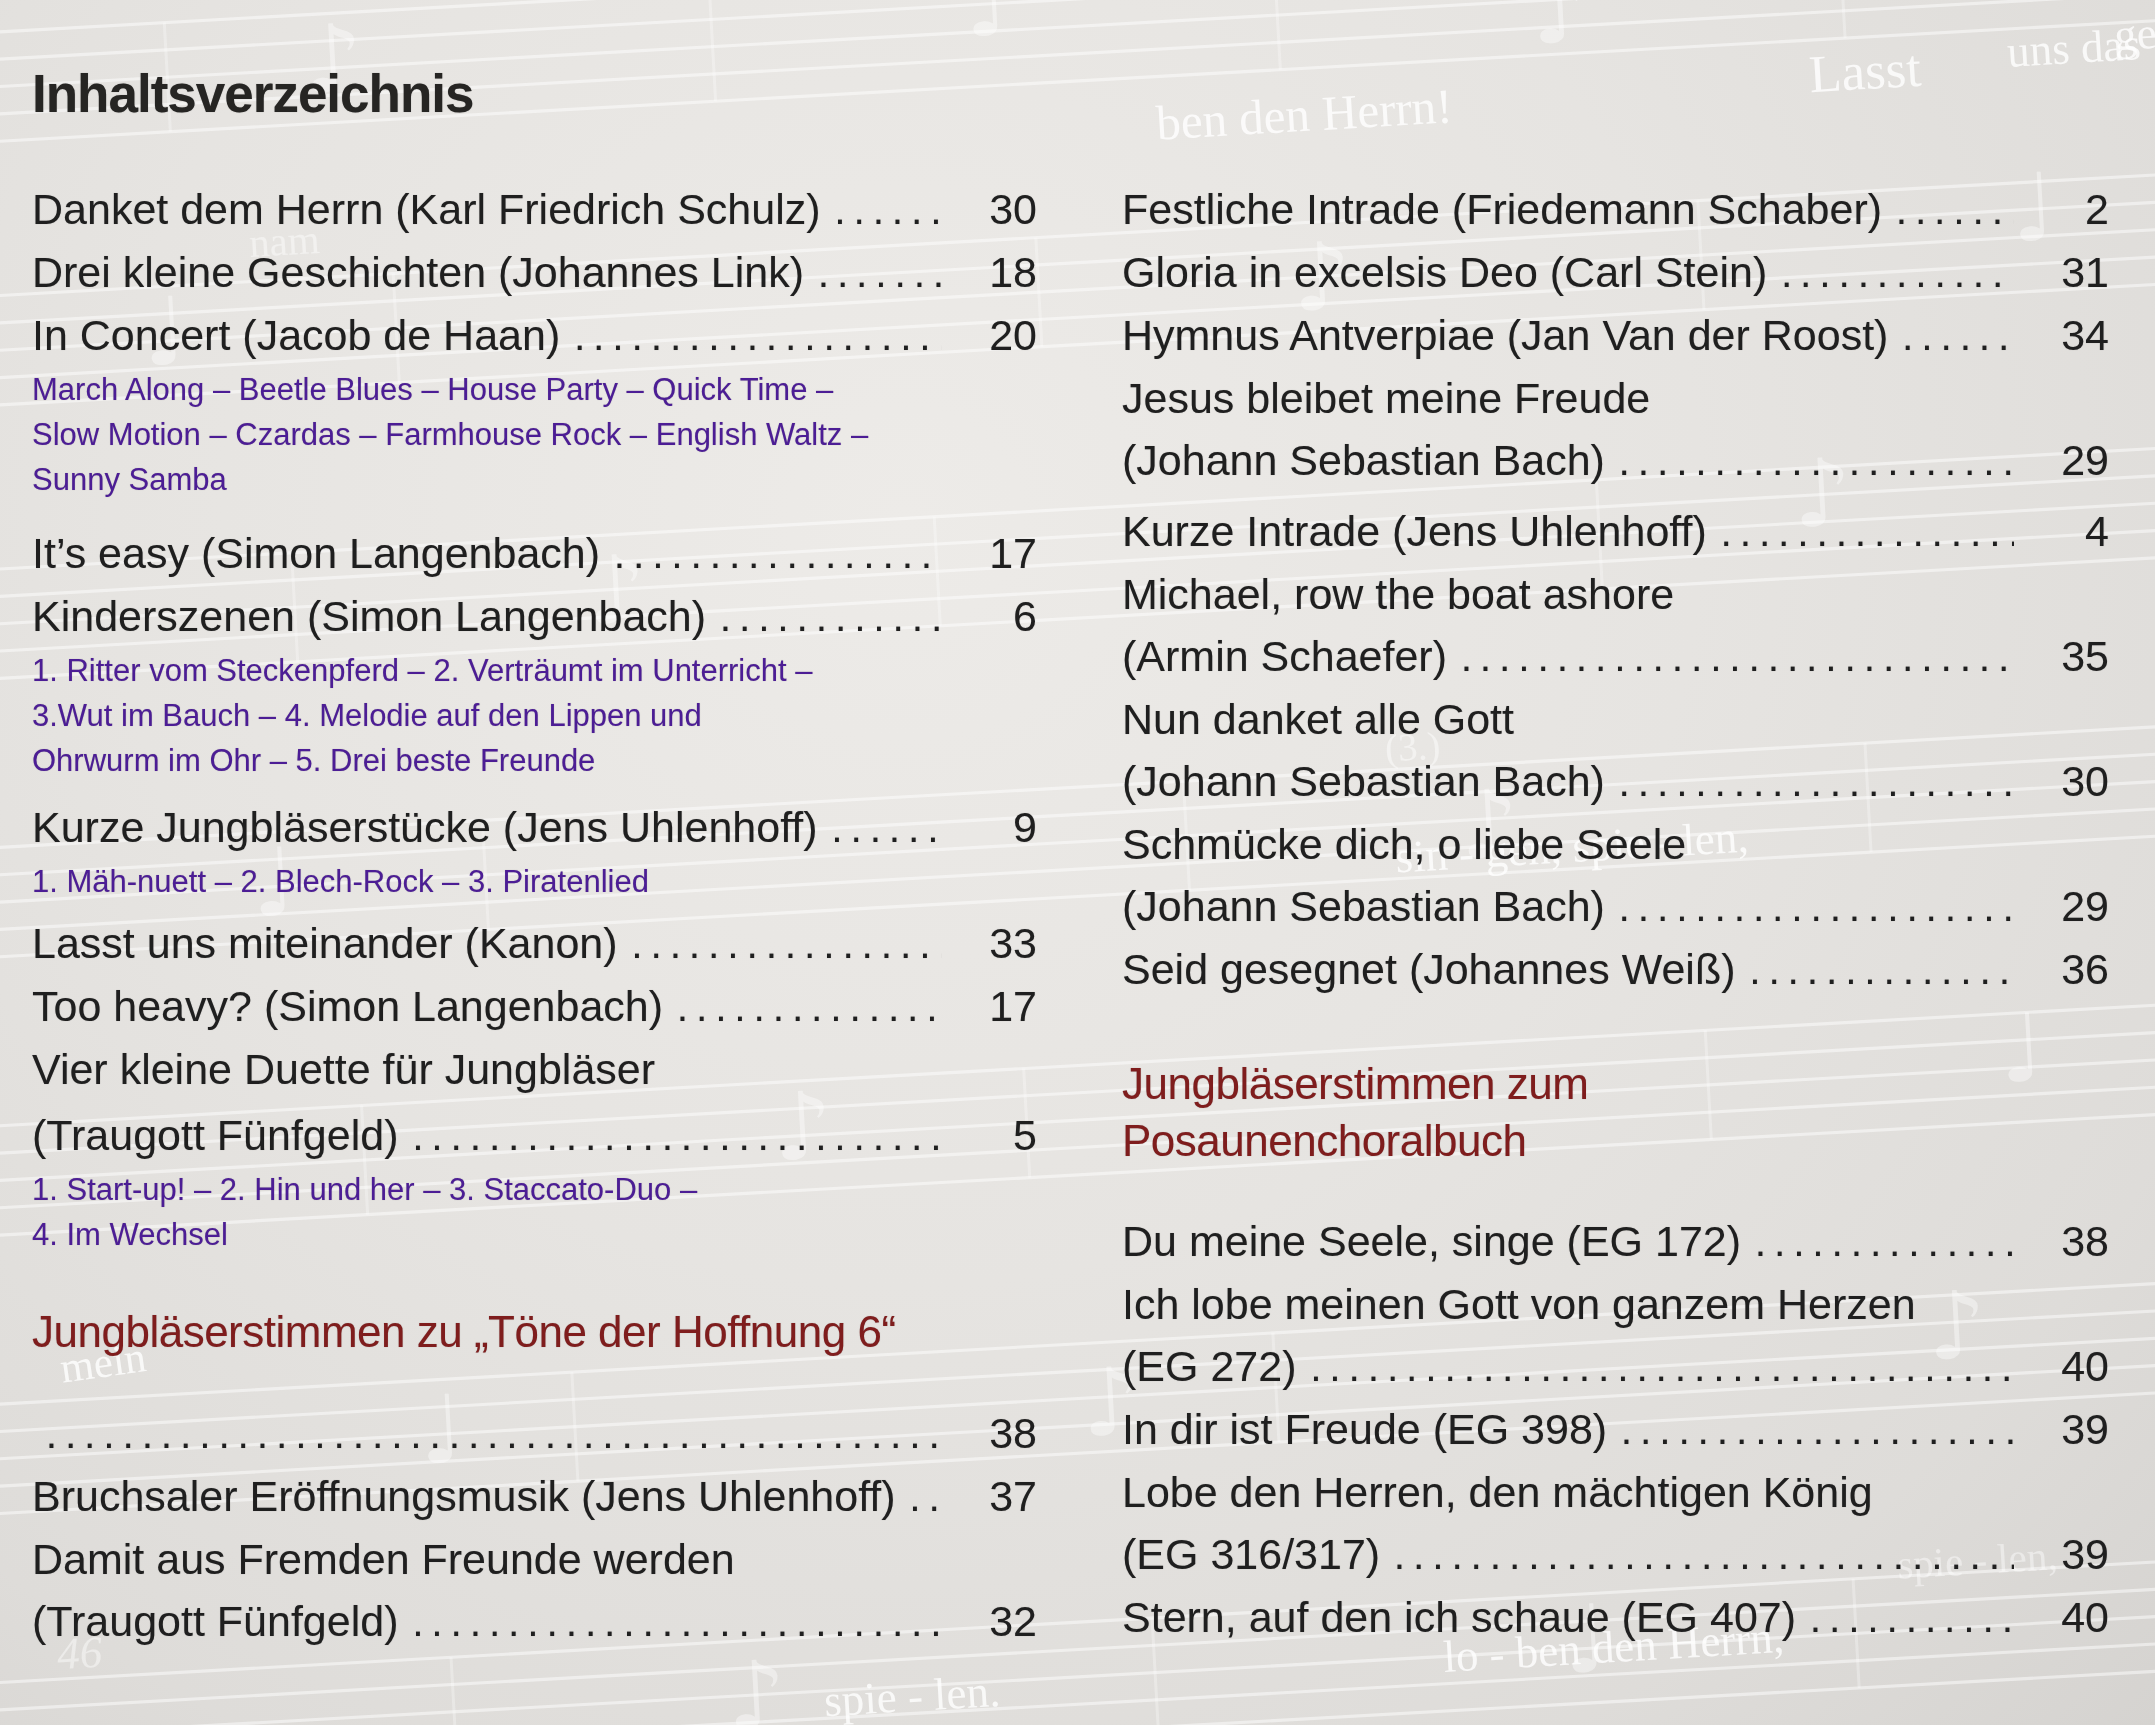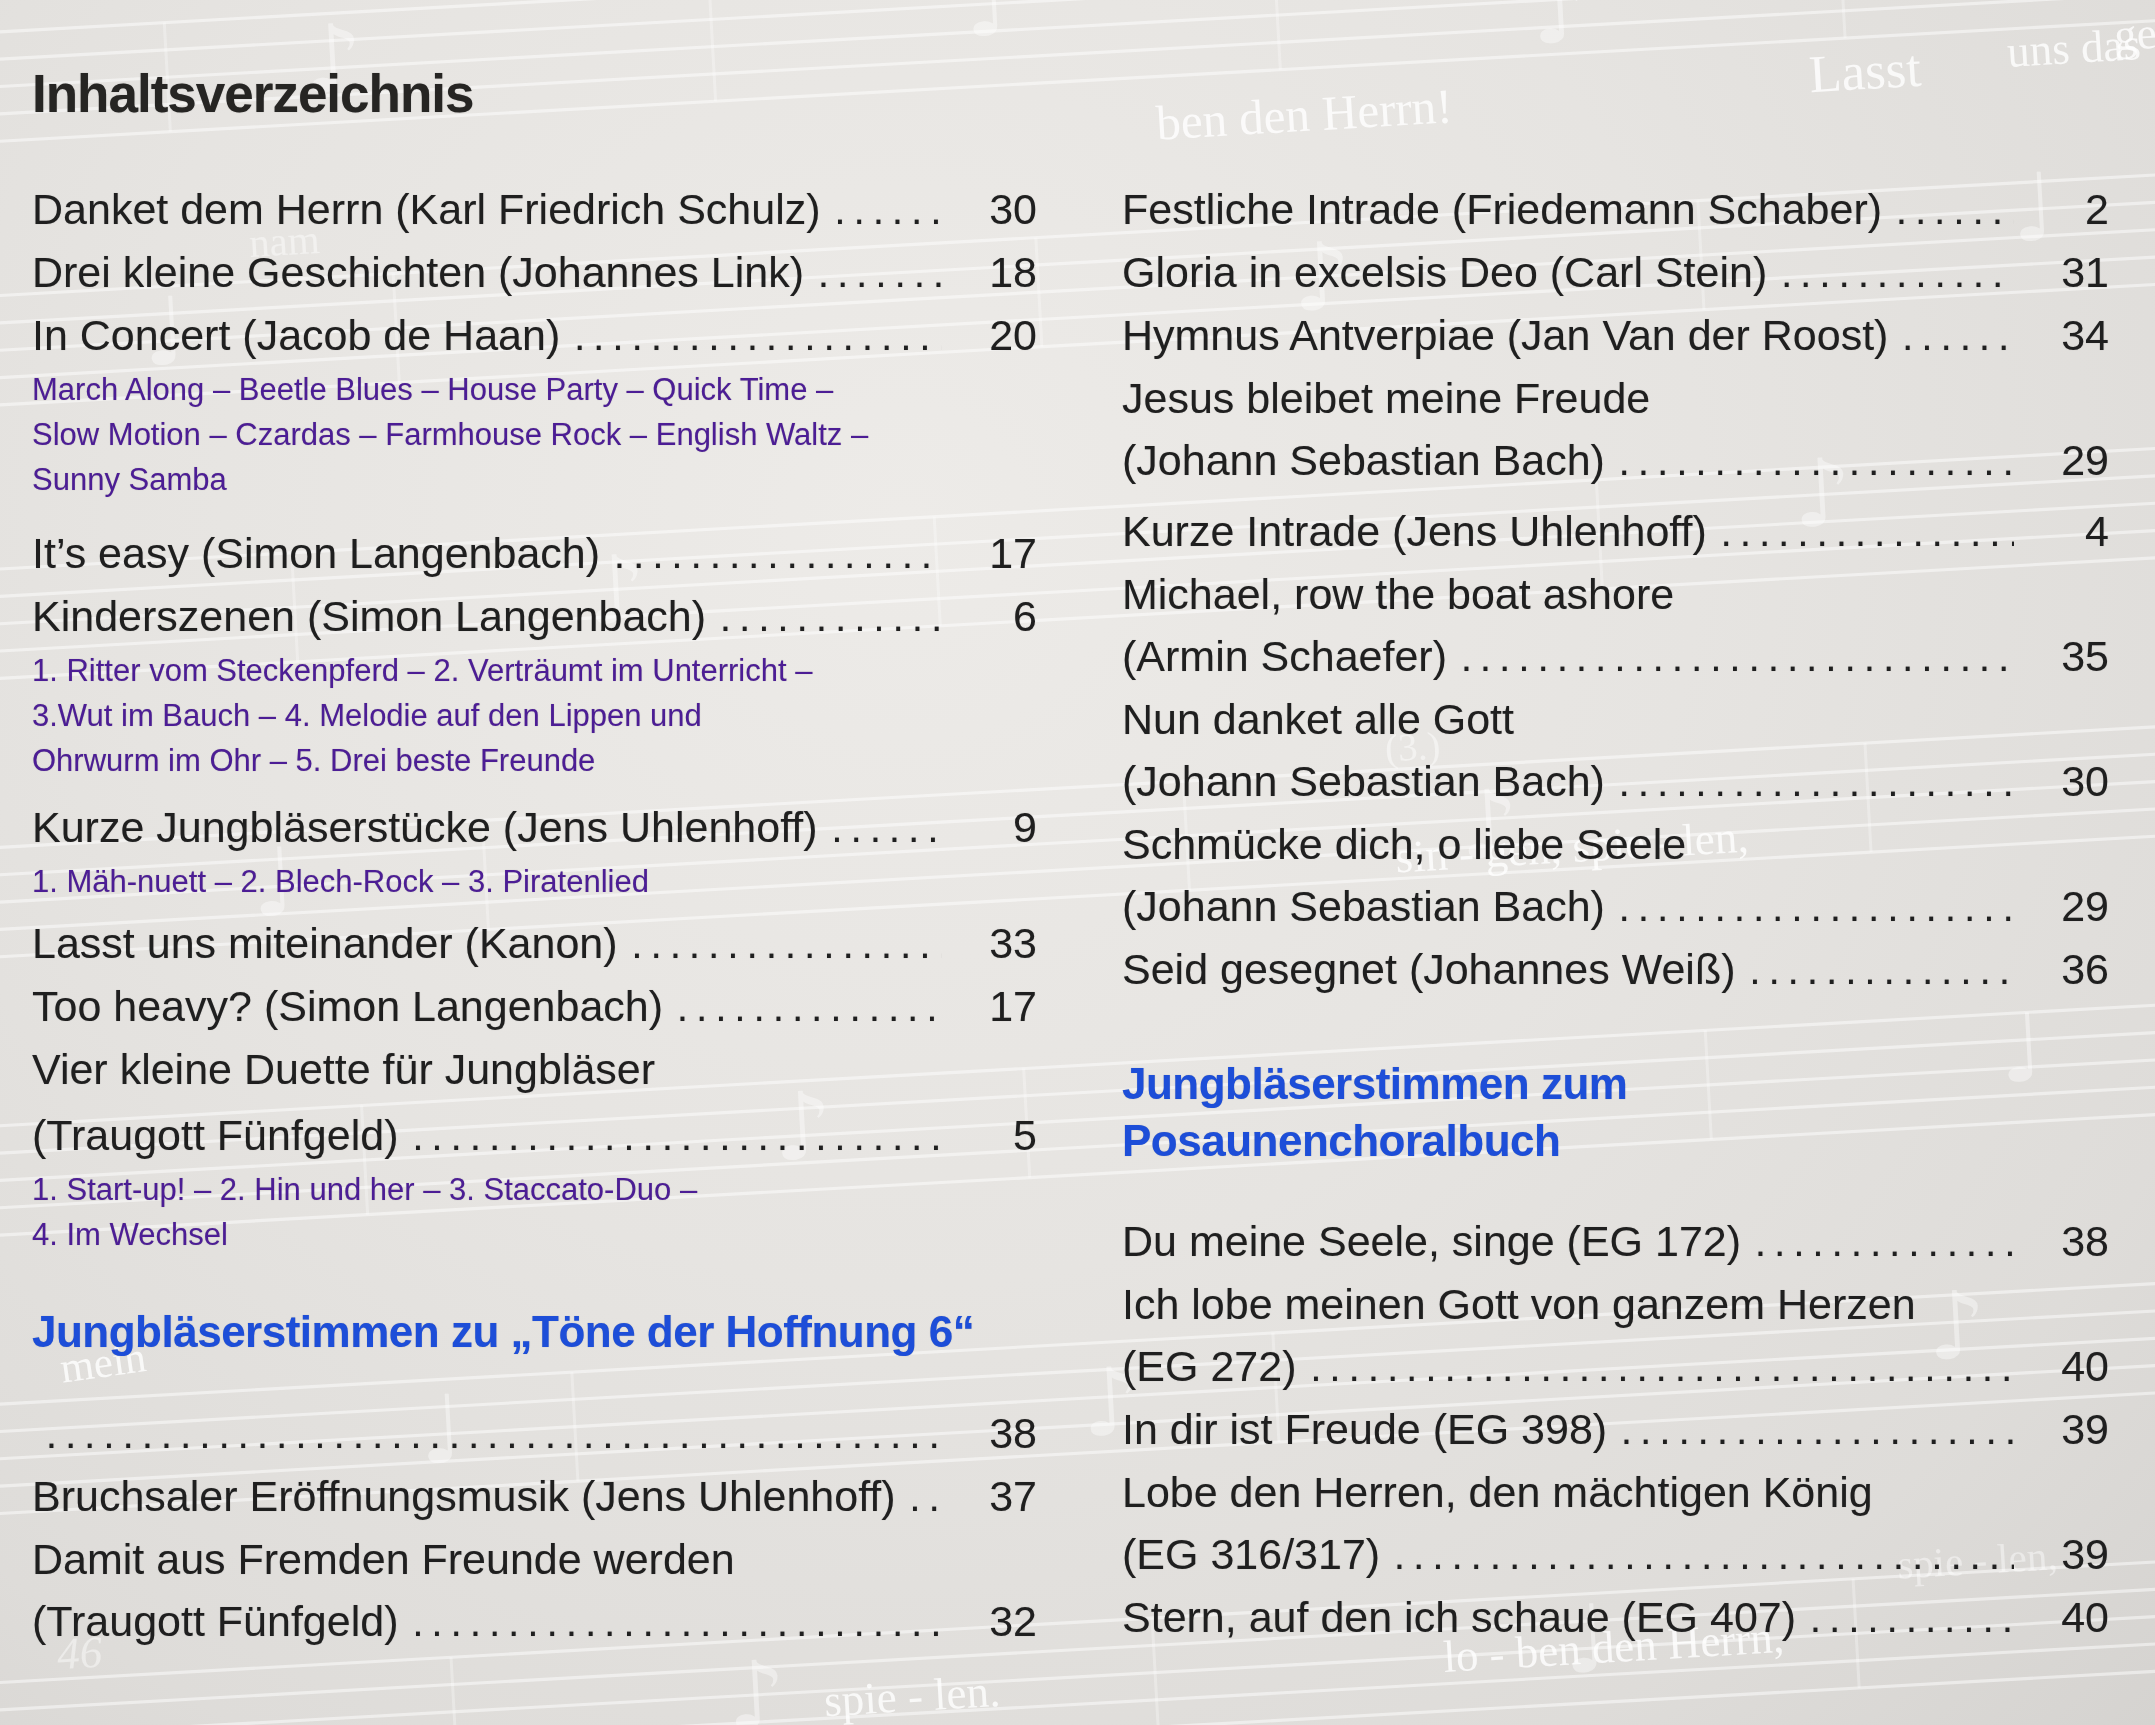--- a/index.html
+++ b/index.html
@@ -46,21 +46,21 @@
   .row .leader {
     flex:1 1 auto; overflow:hidden; white-space:nowrap;
     margin-left:13.7px; margin-right:21.5px;
     letter-spacing:7.8px; font-size:41px;
   }
   .row .leader::after {
     content:"....................................................................................";
   }
   .row .pg { flex:0 0 auto; min-width:74px; text-align:right; }
   .sub { font-size:31px; line-height:45px; white-space:nowrap; color:#4c1d95; }
-  .heading { font-size:44px; line-height:55px; font-weight:bold; color:#1d4ed8; letter-spacing:-0.5px; white-space:nowrap; }
+  .heading { font-size:44px; line-height:55px; font-weight:normal; color:#7f1d1d; letter-spacing:-0.5px; white-space:nowrap; }
   .heading2 { line-height:57px; }
   .mt4{margin-top:3.9px}.mt8{margin-top:7.8px}.mt14{margin-top:13.7px}.mt20{margin-top:19.5px}
   .mt42{margin-top:41px}.mt44{margin-top:43px}.mt48{margin-top:47px}.mt55{margin-top:54px}
 </style>
 </head>
 <body>
 
 <div class="vignette"></div>
 
 <svg class="wm-layer" viewBox="0 0 2700 2200" xmlns="http://www.w3.org/2000/svg">

